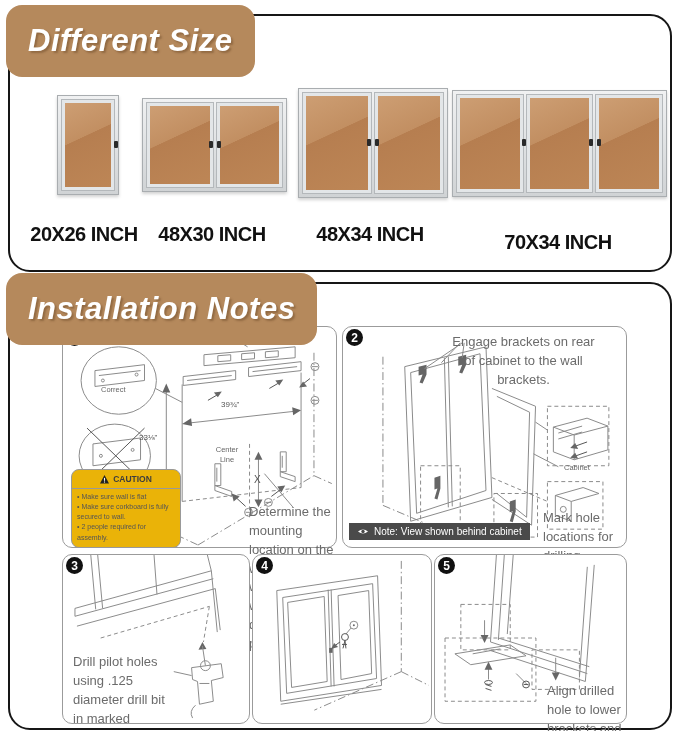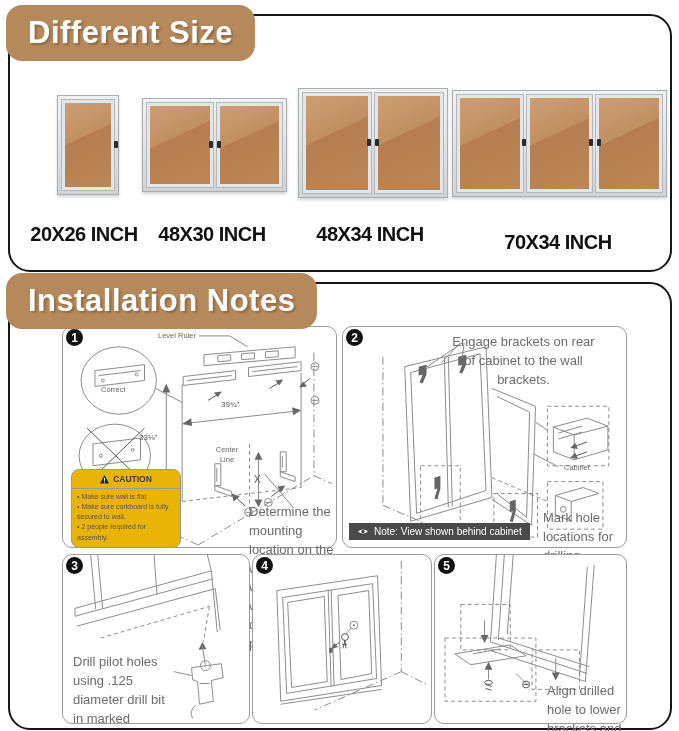--- a/index.html
+++ b/index.html
@@ -2,22 +2,22 @@
 <html><head>
 <meta charset="utf-8">
 <style>
   html,body{margin:0;padding:0;background:#ffffff;}
   body{width:679px;height:731px;position:relative;font-family:"Liberation Sans",sans-serif;overflow:hidden;}
   .page{position:absolute;inset:0;}
   .section{position:absolute;border:2px solid #161616;border-radius:22px;background:#fff;}
   #sec-size{left:8px;top:14px;width:660px;height:254px;}
   #sec-install{left:8px;top:282px;width:660px;height:444px;}
   .badge{position:absolute;background:#b5895c;border-radius:16px;color:#fff;font-weight:bold;
-         display:flex;align-items:center;padding:4px 22px;letter-spacing:.5px;z-index:5;
-         text-shadow:2px 2px 2px rgba(80,50,20,.35);font-size:31px;height:48px;}
+         display:flex;align-items:center;padding:12px 22px;letter-spacing:.5px;z-index:5;
+         text-shadow:2px 2px 2px rgba(80,50,20,.35);font-size:31px;height:48px;font-style:italic;}
   #badge-size{left:6px;top:5px;}
   #badge-install{left:6px;top:273px;}
 
   
   .board{position:absolute;background:linear-gradient(180deg,#f0f1f2,#d0d3d5);border:1px solid #a9adb0;
          box-shadow:0 2px 3px rgba(0,0,0,.18);display:flex;gap:4px;padding:4px;box-sizing:border-box;}
   .door{flex:1;border:3px solid #e3e6e8;outline:1px solid #b4b8bb;
         background:linear-gradient(155deg,#cd9e73 0%,#c28f62 40%,#b67e50 40.5%,#bd8656 100%);}
   .lock{position:absolute;width:4px;height:7px;background:#2a2a2a;border-radius:1px;top:46%;}
   #b1{left:47px;top:79px;width:62px;height:100px;}

